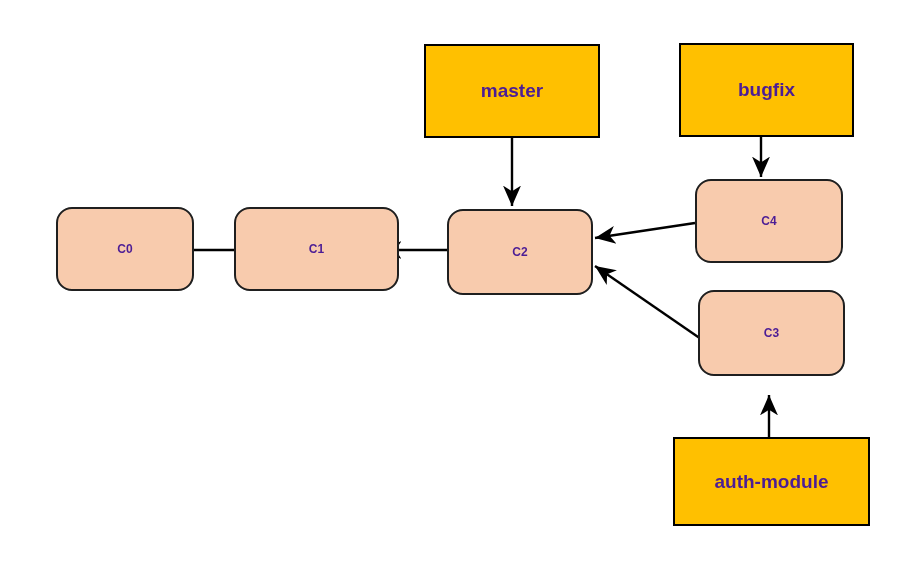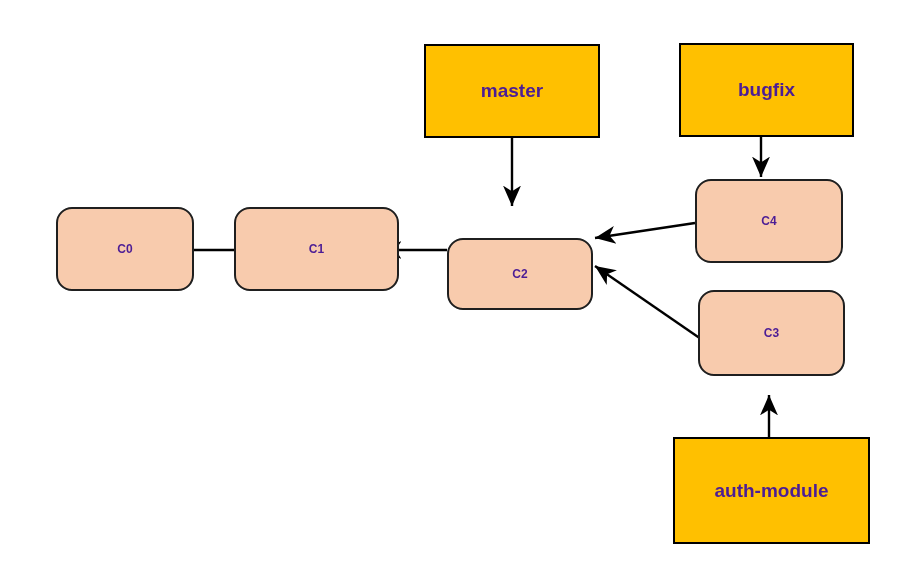--- a/index.html
+++ b/index.html
@@ -28,24 +28,24 @@
   }
   .commit {
     background: var(--commit-fill, #F8CBAD);
     border: 2px solid #1f1f1f;
     border-radius: 16px;
     font-size: 12px;
   }
   
   .n-master { left: 424px; top: 44px;  width: 176px; height: 94px; }
   .n-bugfix { left: 679px; top: 43px;  width: 175px; height: 94px; }
-  .n-auth   { left: 673px; top: 437px; width: 197px; height: 107px; }
+  .n-auth   { left: 673px; top: 437px; width: 197px; height: 89px; }
   .n-c0     { left: 24px;  top: 207px; width: 138px; height: 84px; margin-left: 32px; }
   .n-c1     { left: 234px; top: 207px; width: 165px; height: 84px; }
-  .n-c2     { left: 447px; top: 209px; width: 146px; height: 72px; margin-top: 29px; }
+  .n-c2     { left: 447px; top: 209px; width: 146px; height: 86px; }
   .n-c3     { left: 698px; top: 290px; width: 147px; height: 86px; }
   .n-c4     { left: 695px; top: 179px; width: 148px; height: 84px; }
   svg.edges {
     position: absolute;
     left: 0; top: 0;
     width: 909px; height: 579px;
     pointer-events: none;
   }
   svg.edges line {
     stroke: var(--edge-color, #000000);

